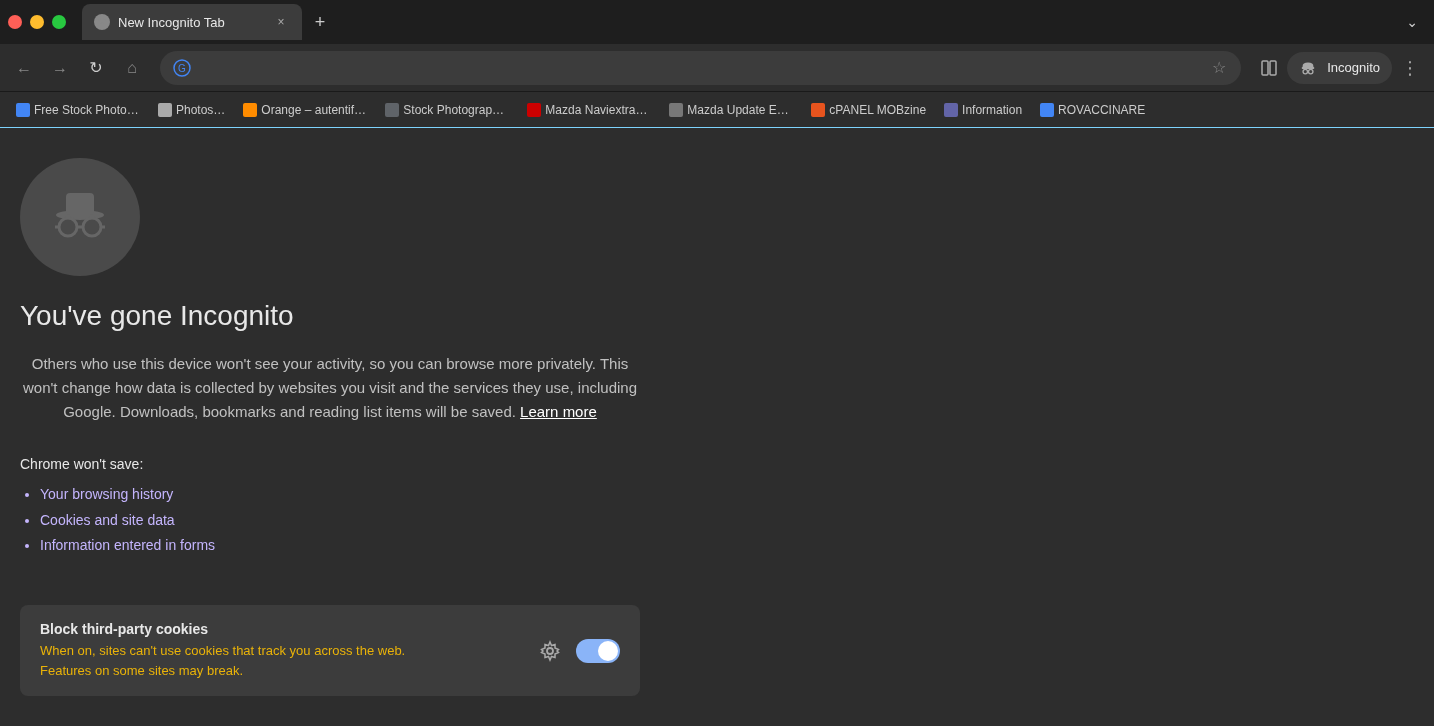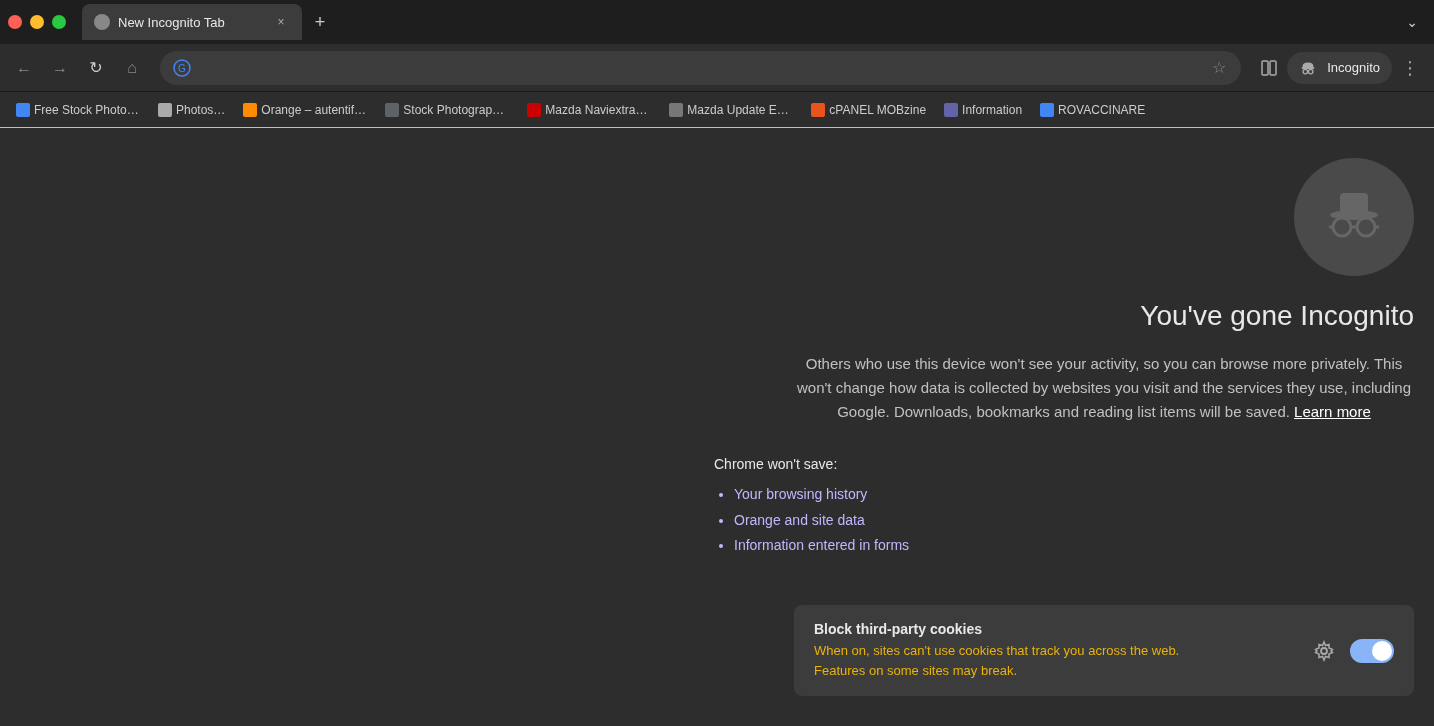--- a/index.html
+++ b/index.html
@@ -205,21 +205,21 @@
       overflow: hidden;
       text-overflow: ellipsis;
     }
 
     
     .main-content {
       background: #2d2d2d;
       height: calc(726px - 44px - 48px - 36px);
       display: flex;
       flex-direction: column;
-      align-items: flex-end;
+      align-items: flex-start;
       justify-content: flex-start;
       padding: 30px 20px;
       overflow-y: auto;
     }
 
     
     .incognito-avatar {
       width: 120px; height: 120px;
       background: #4a4a4a;
       border-radius: 50%;
@@ -464,21 +464,21 @@
   </p>
 
   <div class="two-columns">
     <div class="col-section">
       <p class="col-title">
         <span>Chrome won't save:</span>
       </p>
       <ul class="col-list">
 
       <li>Your browsing history</li>
-          <li>Orange and site data</li>
+          <li>Cookies and site data</li>
           <li>Information entered in forms</li>
         </ul>
     </div>
     <div class="col-section">
     </div>
   </div>
 
   <div class="cookies-box">
     <div class="cookies-text">
       <div class="cookies-title">Block third-party cookies</div>

